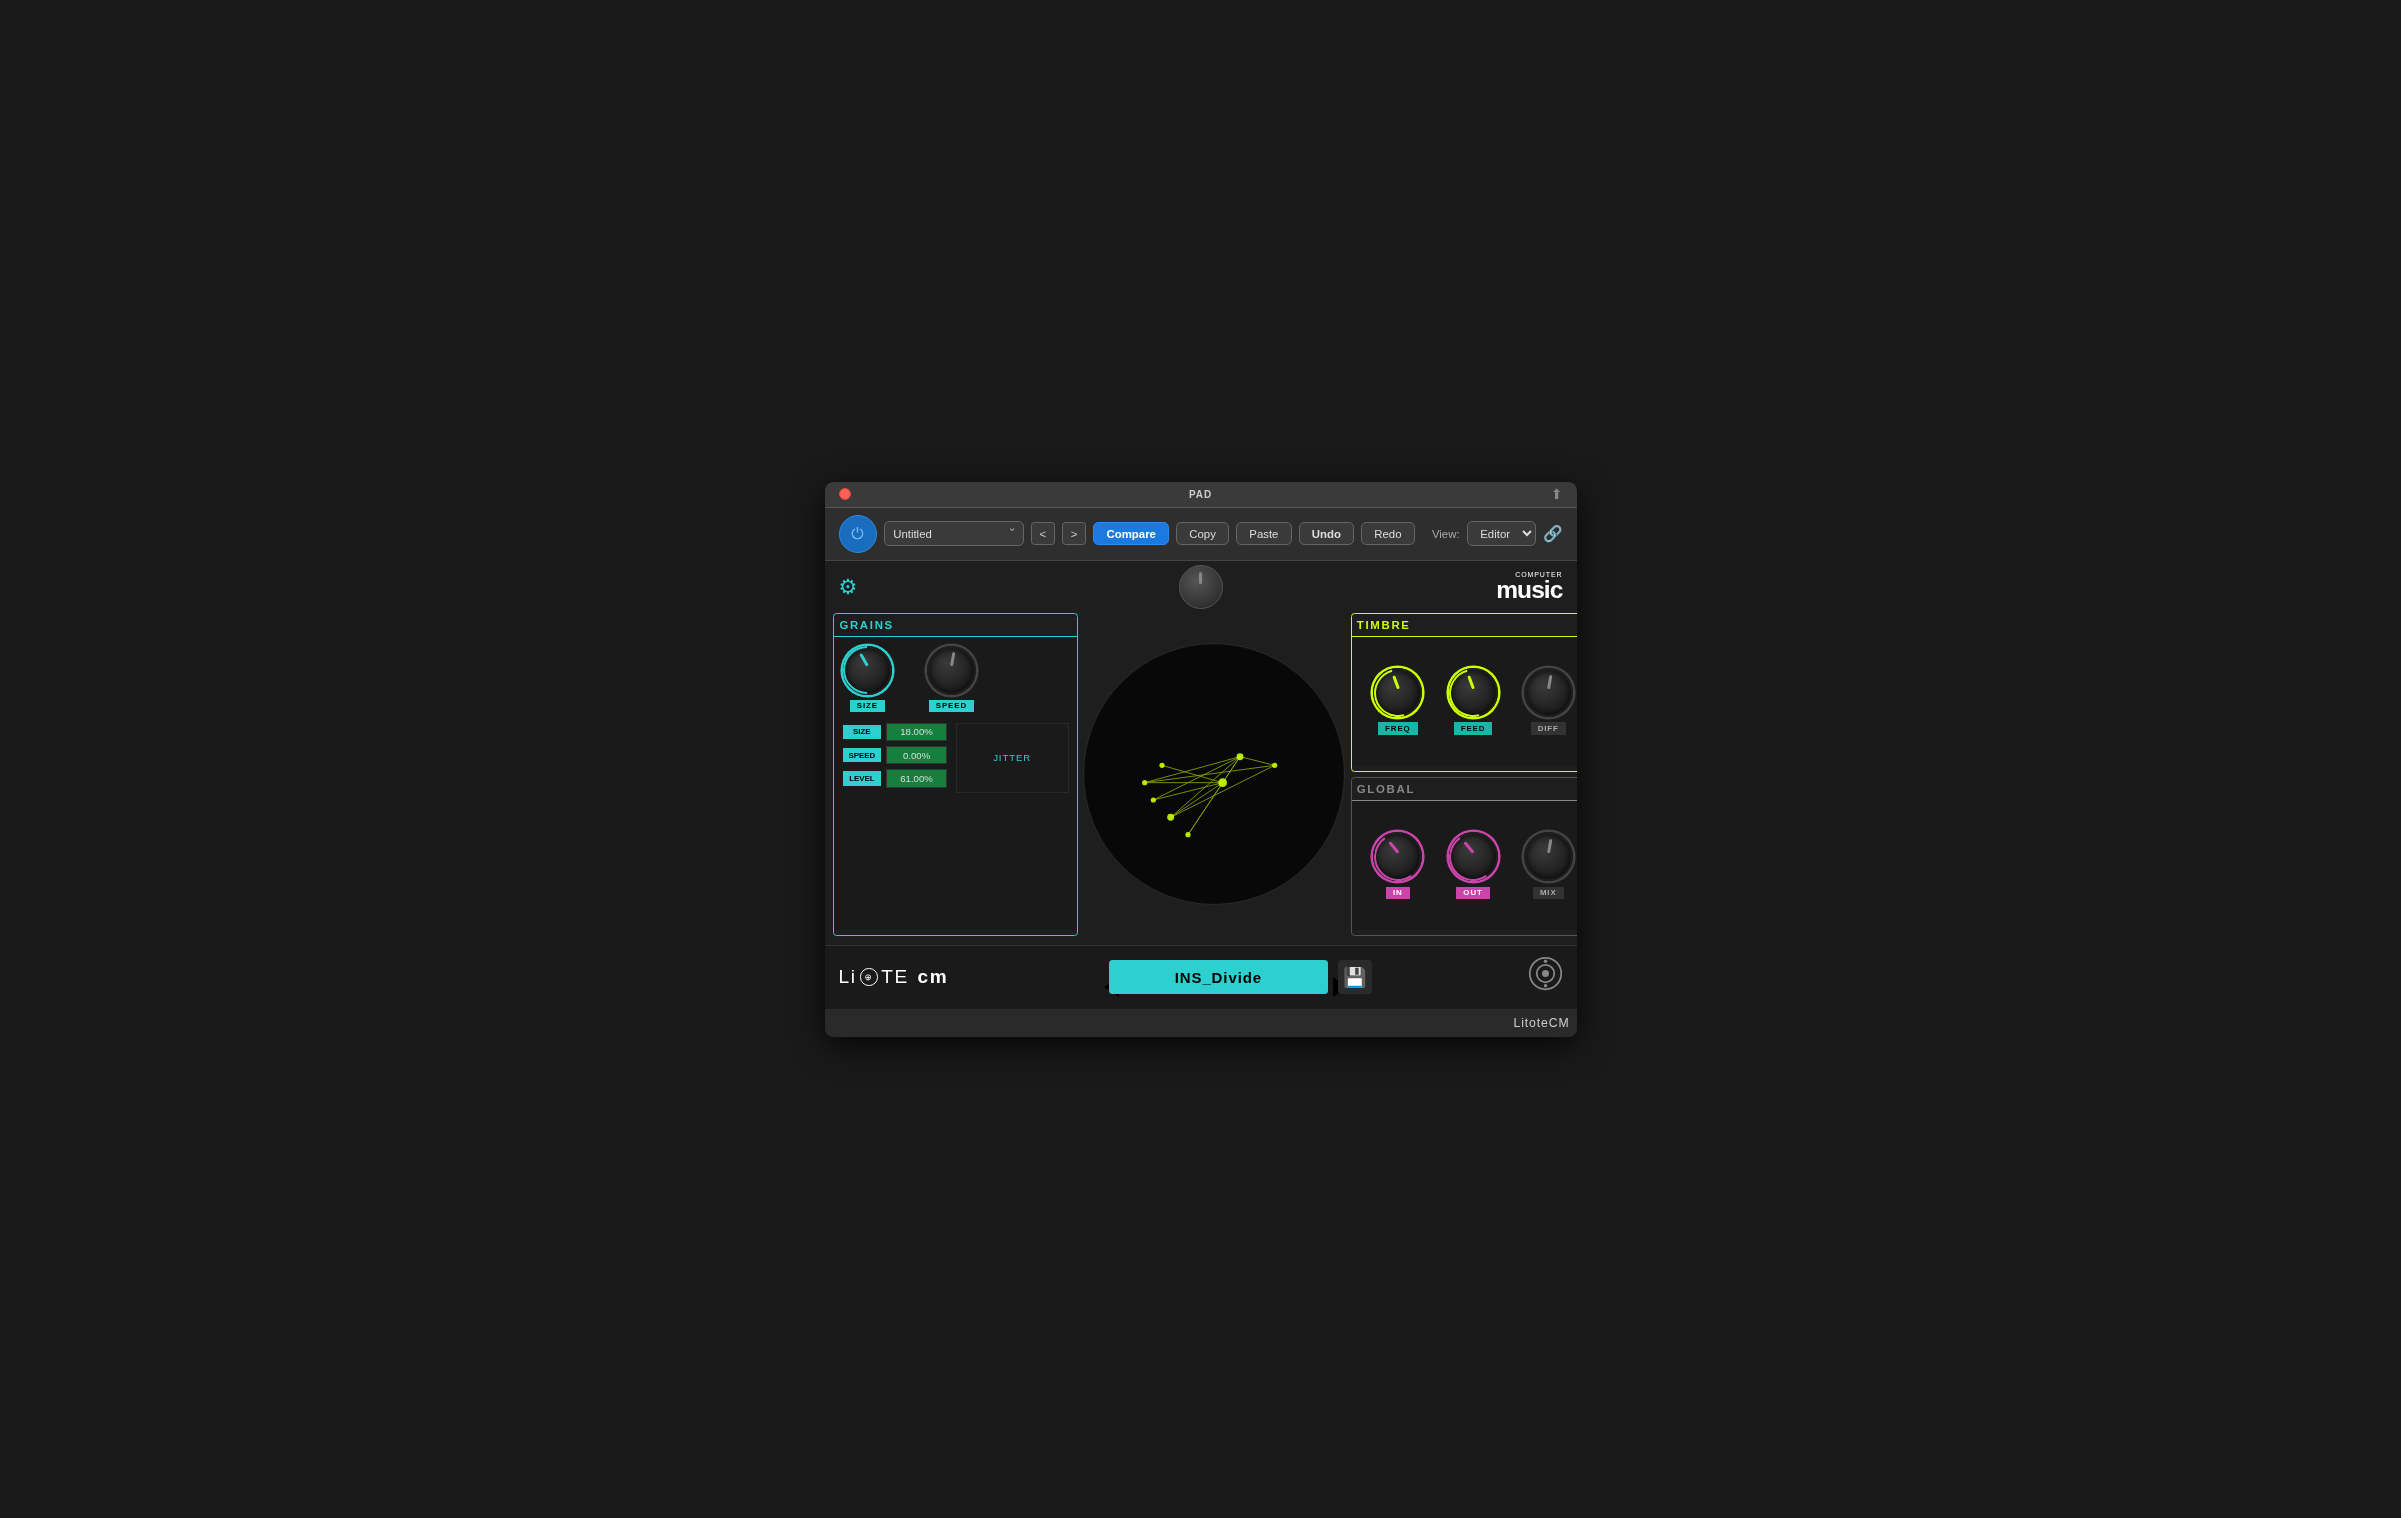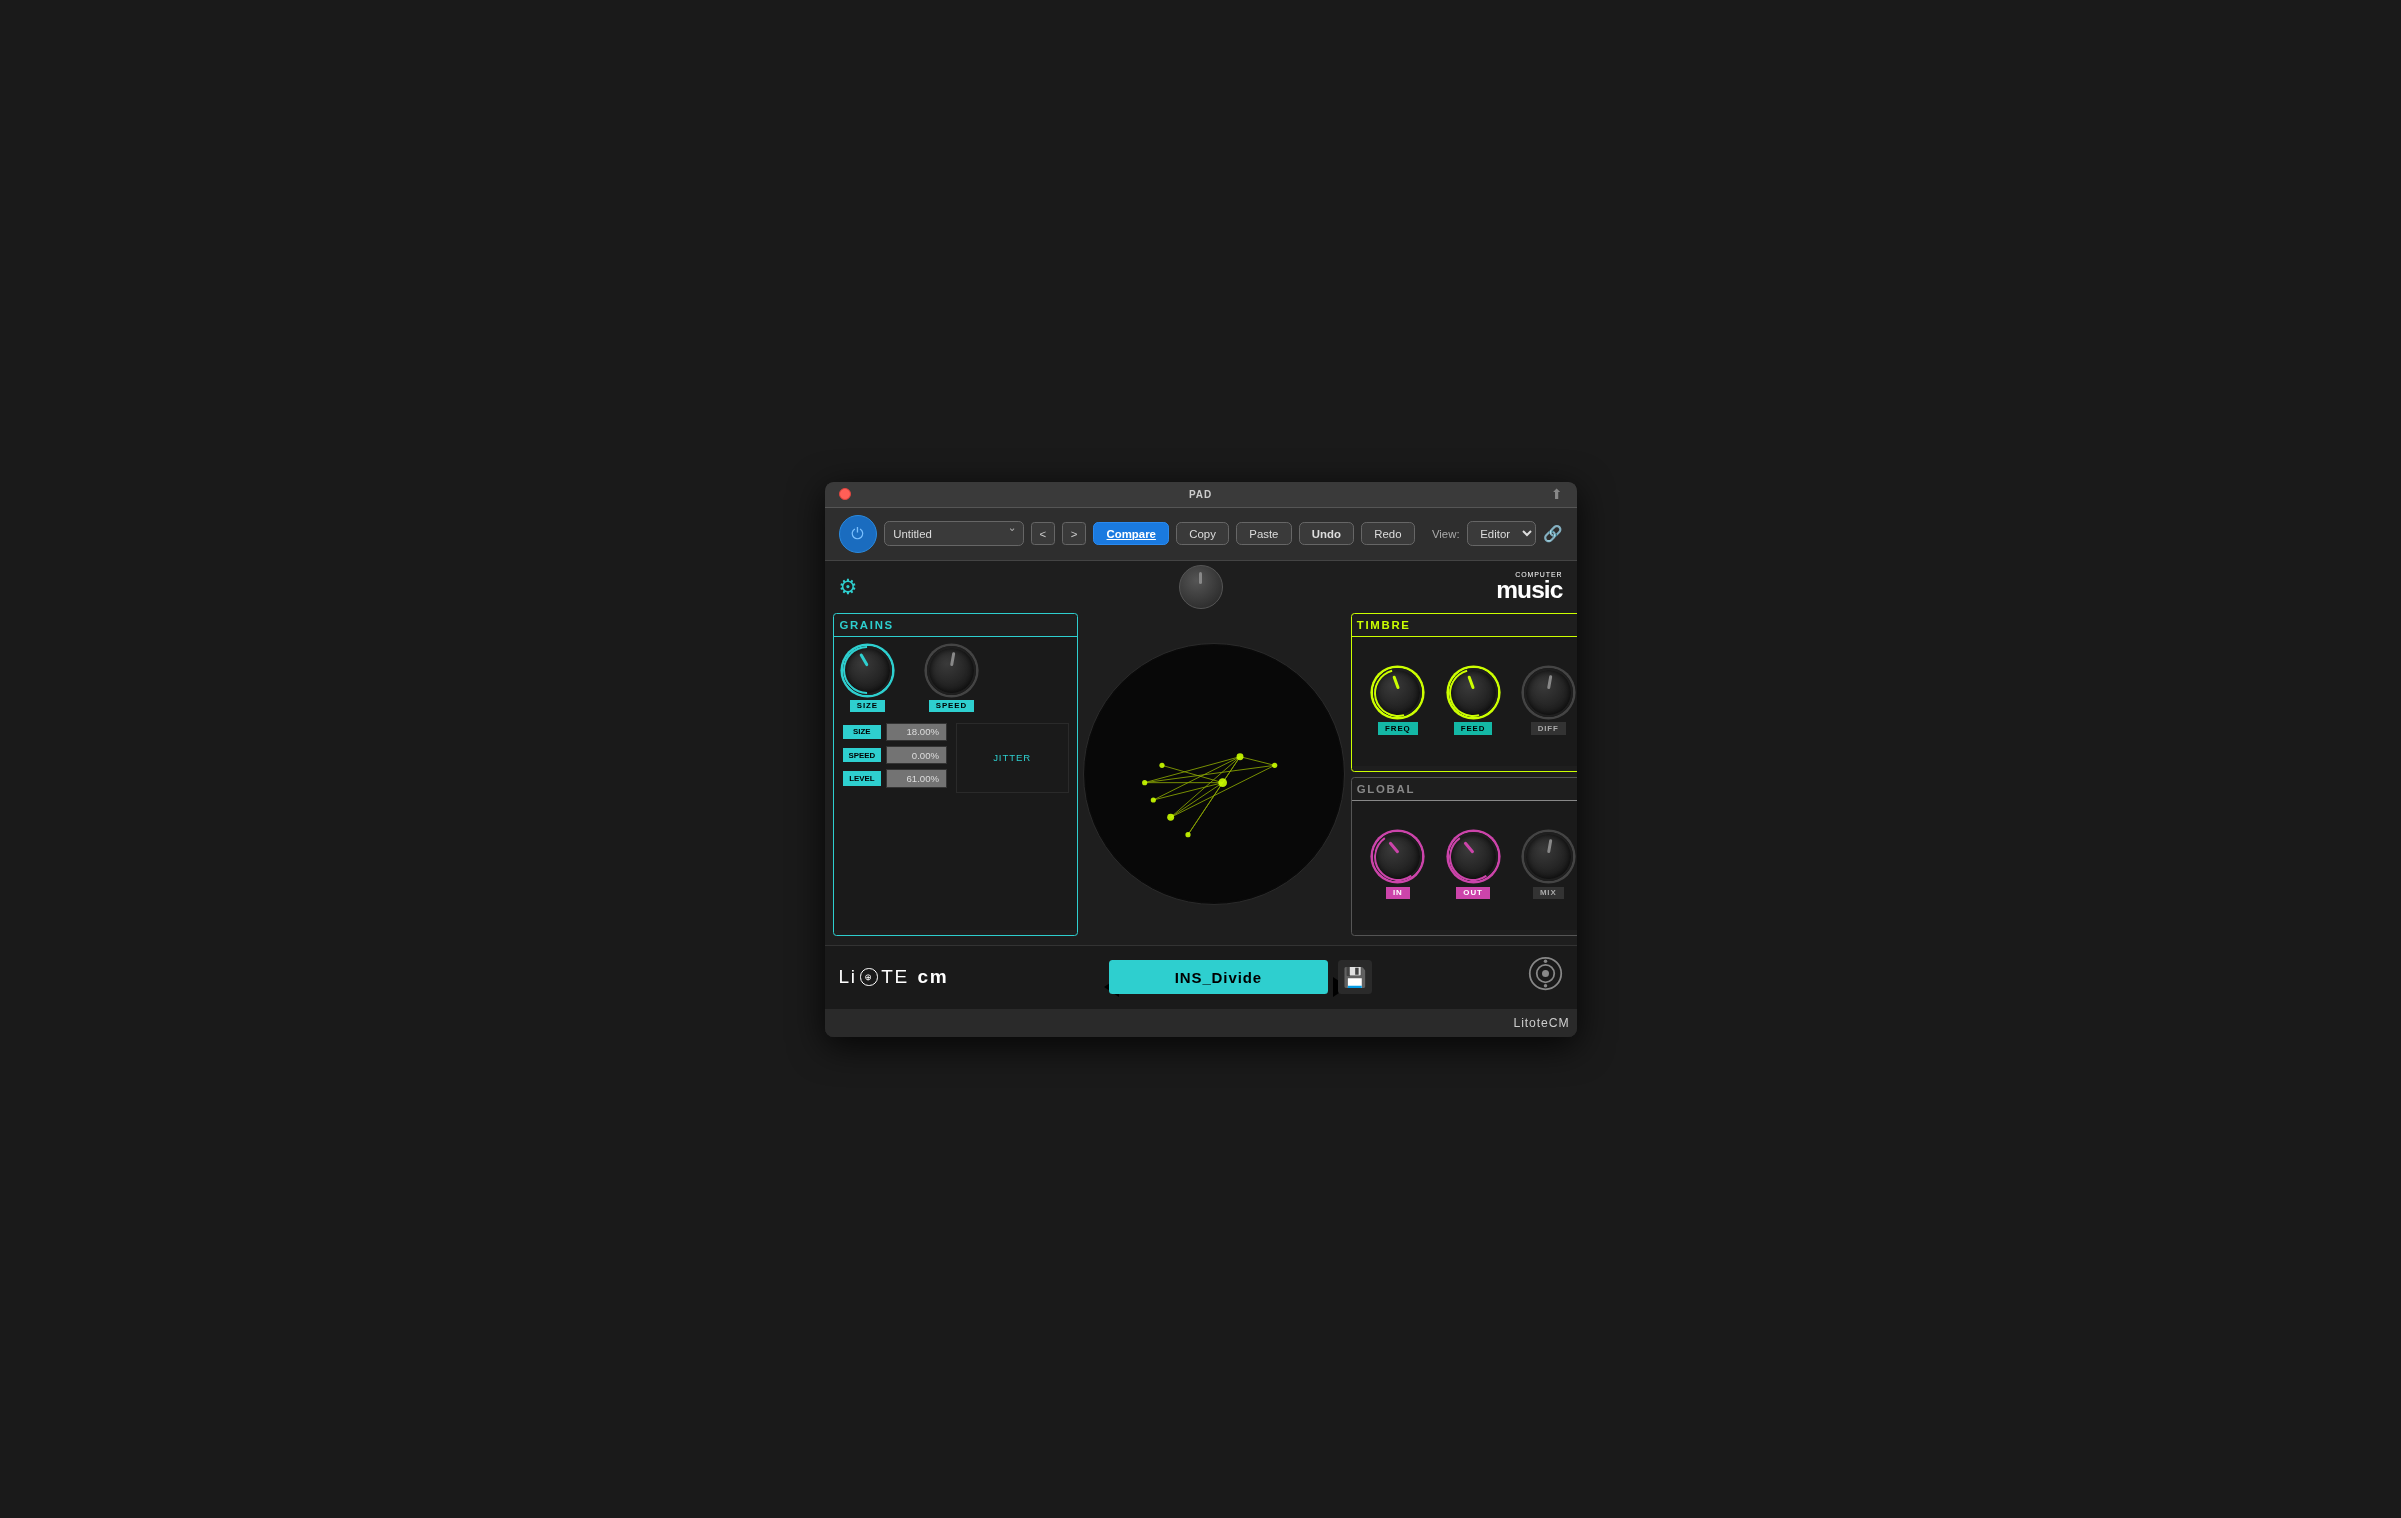--- a/index.html
+++ b/index.html
@@ -107,21 +107,20 @@
     }
     .compare-btn {
       background: #1a7ae0;
       border: 0.9px solid #2a8af0;
       border-radius: 5.2px;
       color: #fff;
       padding: 4.4px 12.2px;
       cursor: pointer;
       font-size: 11.4px;
       font-weight: 600;
-      text-decoration: underline;
     }
     .copy-btn, .paste-btn {
       background: #3a3a3a;
       border: 0.9px solid #666;
       border-radius: 5.2px;
       color: #ddd;
       padding: 4.4px 12.2px;
       cursor: pointer;
       font-size: 11.4px;
     }
@@ -343,27 +342,27 @@
     .param-tag {
       background: #2ecfcf;
       color: #000;
       font-size: 7.9px;
       font-weight: 700;
       padding: 2.6px 5.2px;
       min-width: 38px;
       text-align: center;
     }
     .param-value {
-      background: #737373;
+      background: #15803d;
       border: 0.9px solid #333;
       color: #ddd;
       font-size: 9.6px;
       padding: 2.6px 7px;
       min-width: 61px;
-      text-align: right;
+      text-align: center;
     }
     .jitter-area {
       display: flex;
       align-items: center;
       justify-content: center;
       flex: 1;
       border: 0.9px solid #2a2a2a;
       color: #2ecfcf;
       font-size: 9.6px;
       letter-spacing: 0.9px;

